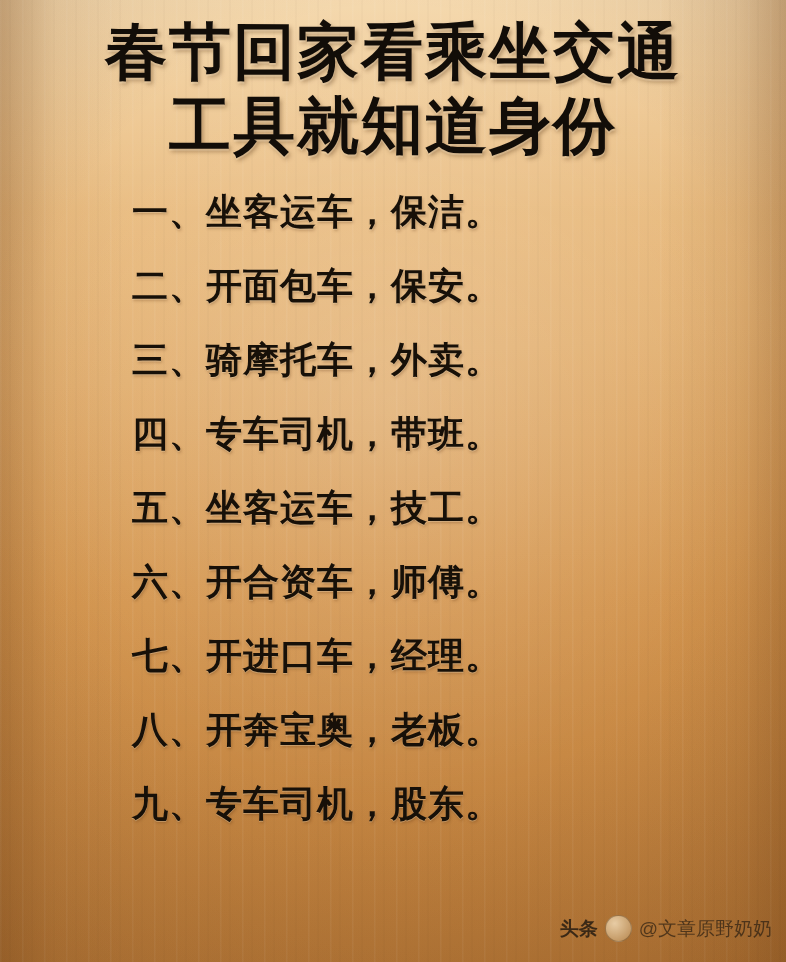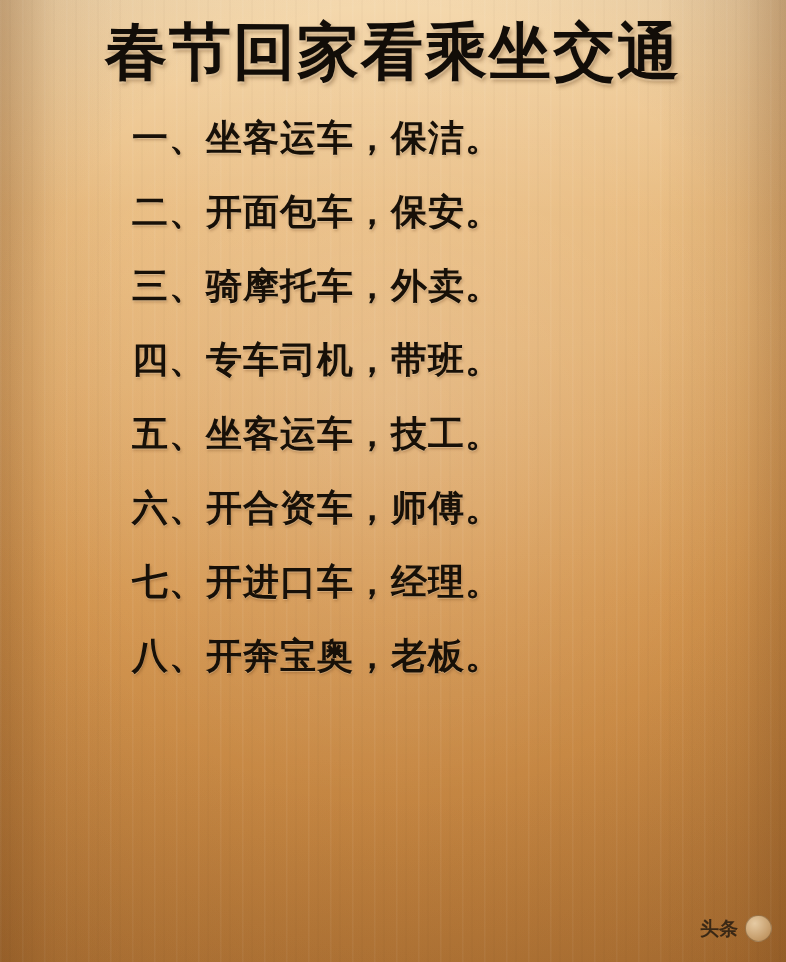--- a/index.html
+++ b/index.html
@@ -117,32 +117,35 @@
 <body>
 
 <div class="poster">
   <div class="grain"></div>
   <div class="vignette"></div>
 
   <div class="content">
 
     <div class="title">
       <span class="line line1">春节回家看乘坐交通</span>
+      <span class="line line2">工具就知道身份</span>
     </div>
 
     <div class="list">
       <div class="item">一、坐客运车，保洁。</div>
       <div class="item">二、开面包车，保安。</div>
       <div class="item">三、骑摩托车，外卖。</div>
       <div class="item">四、专车司机，带班。</div>
       <div class="item">五、坐客运车，技工。</div>
       <div class="item">六、开合资车，师傅。</div>
       <div class="item">七、开进口车，经理。</div>
       <div class="item">八、开奔宝奥，老板。</div>
+      <div class="item">九、专车司机，股东。</div>
     </div>
 
   </div>
 
   <div class="watermark">
     <span class="wm-logo">头条</span>
     <span class="wm-avatar"></span>
+    <span class="wm-text">@文章原野奶奶</span>
   </div>
 </div>
 
 </body></html>

